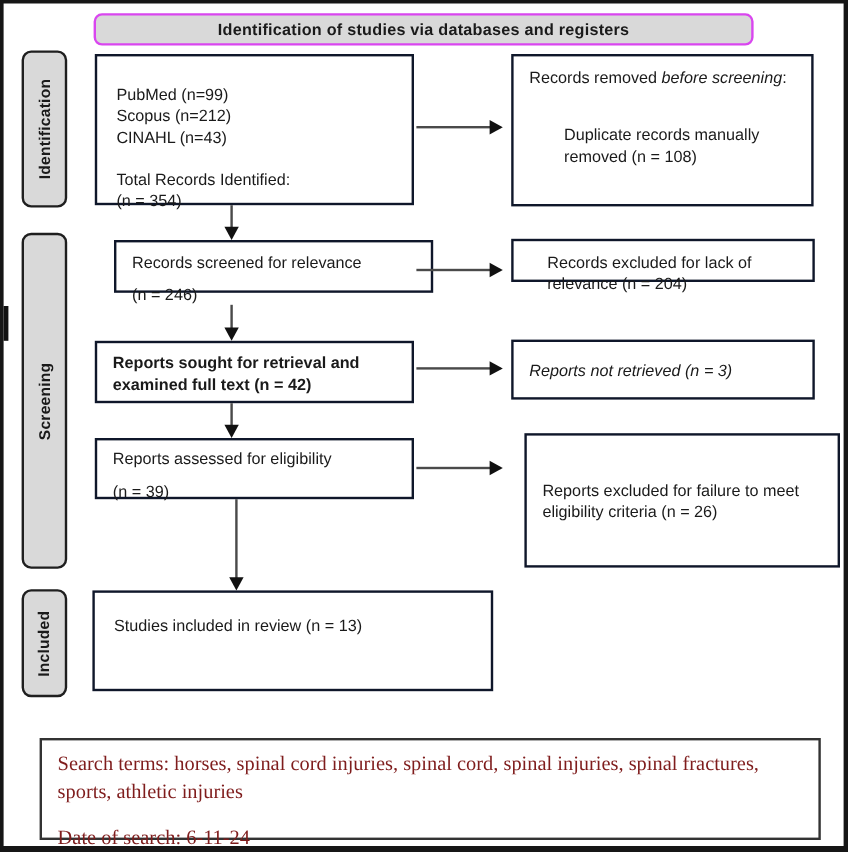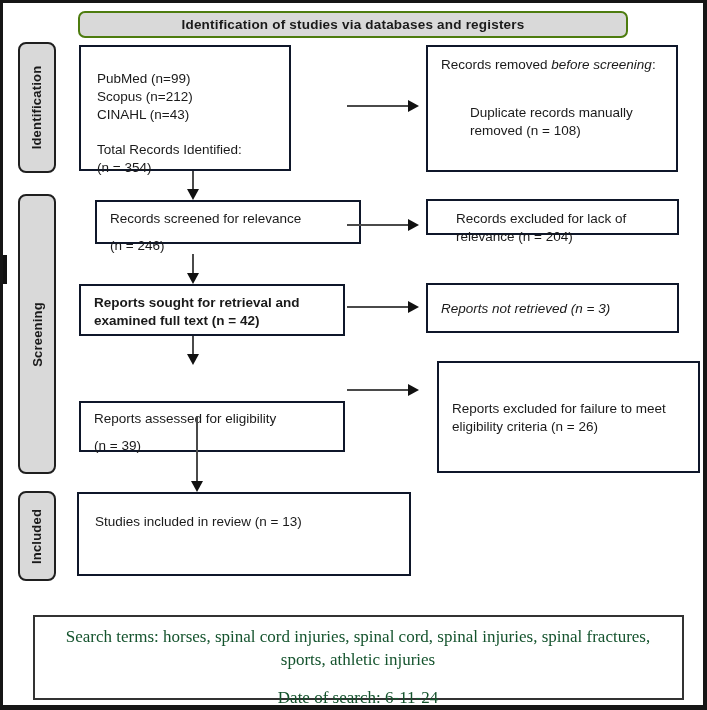--- a/index.html
+++ b/index.html
@@ -4,21 +4,21 @@
 <style>
   html,body{margin:0;padding:0;background:#fff;}
   .frame{
     position:relative;width:707px;height:710px;box-sizing:border-box;
     background:#fff;border:3px solid #161616;border-bottom-width:5px;border-right-width:4px;
     font-family:"Liberation Sans",sans-serif;color:#1a1a1a;overflow:hidden;
   }
   
   .banner{
     position:absolute;left:75px;top:8px;width:550px;height:27px;
-    background:#d9d9d9;border:2px solid #4d7c0f;border-radius:7px;box-sizing:border-box;
+    background:#d9d9d9;border:2px solid #d946ef;border-radius:7px;box-sizing:border-box;
     display:flex;align-items:center;justify-content:center;
     font-weight:bold;font-size:13.5px;letter-spacing:.2px;
   }
   
   .stage{
     position:absolute;left:15px;width:38px;background:#d9d9d9;
     border:2px solid #1f1f1f;border-radius:8px;box-sizing:border-box;
     display:flex;align-items:center;justify-content:center;
   }
   .stage .vtext{
@@ -26,28 +26,28 @@
     font-weight:bold;font-size:13px;letter-spacing:.2px;
   }
   .stage-identification{top:39px;height:131px;}
   .stage-screening{top:191px;height:280px;}
   .stage-included{top:488px;height:90px;}
   
   .box{
     position:absolute;background:#fff;border:2px solid #0f172a;box-sizing:border-box;
     font-size:13.5px;line-height:1.32;
   }
-  .box-identified{left:76px;top:42px;width:212px;height:126px;padding:23px 10px 0 16px;}
+  .box-identified{left:76px;top:42px;width:266px;height:126px;padding:23px 10px 0 16px;}
   .box-removed{left:423px;top:42px;width:252px;height:127px;padding:9px 12px 0 13px;}
   .box-removed .detail{margin-top:30px;margin-left:29px;}
   .box-screened{left:76px;top:197px;width:266px;height:44px;padding:8px 12px 0 13px;margin-left:16px;}
   .box-excl-relevance{left:423px;top:196px;width:253px;height:36px;padding:9px 12px 0 28px;}
   .box-sought{left:76px;top:281px;width:266px;height:52px;padding:8px 12px 0 13px;font-weight:bold;}
   .box-not-retrieved{left:423px;top:280px;width:253px;height:50px;padding:15px 12px 0 13px;font-style:italic;}
-  .box-assessed{left:76px;top:362px;width:266px;height:51px;padding:7px 12px 0 13px;margin-top:36px;}
+  .box-assessed{left:76px;top:362px;width:266px;height:51px;padding:7px 12px 0 13px;}
   .box-excl-eligibility{left:434px;top:358px;width:263px;height:112px;padding:37px 12px 0 13px;}
   .box-included{left:74px;top:489px;width:334px;height:84px;padding:19px 12px 0 16px;}
   .second-line{margin-top:9px;}
   .gap-line{height:18px;}
   
   .harrow{position:absolute;height:2px;background:#4a4a4a;}
   .harrow::after{
     content:"";position:absolute;right:-2px;top:-5px;width:0;height:0;
     border-left:11px solid #111;border-top:6px solid transparent;border-bottom:6px solid transparent;
   }
@@ -62,21 +62,21 @@
   .arrow-r4{left:344px;top:386px;width:70px;}
   .arrow-d1{left:189px;top:168px;height:19px;}
   .arrow-d2{left:189px;top:251px;height:20px;}
   .arrow-d3{left:189px;top:333px;height:19px;}
   .arrow-d4{left:193px;top:413px;height:66px;}
   
   .footer-note{
     position:absolute;left:30px;top:612px;width:651px;height:85px;
     border:2px solid #333;box-sizing:border-box;background:#fff;
     font-family:"Liberation Serif",serif;font-size:17px;line-height:1.35;
-    padding:9px 14px 0 13px;color:#14532d;text-align:center;
+    padding:9px 14px 0 13px;color:#7f1d1d;
   }
   .footer-note .date-line{margin-top:15px;}
   .border-tick{position:absolute;left:-3px;top:252px;width:7px;height:29px;background:#111;}
   i{font-style:italic;}
 </style>
 </head>
 <body>
 
 <div class="frame">
 

